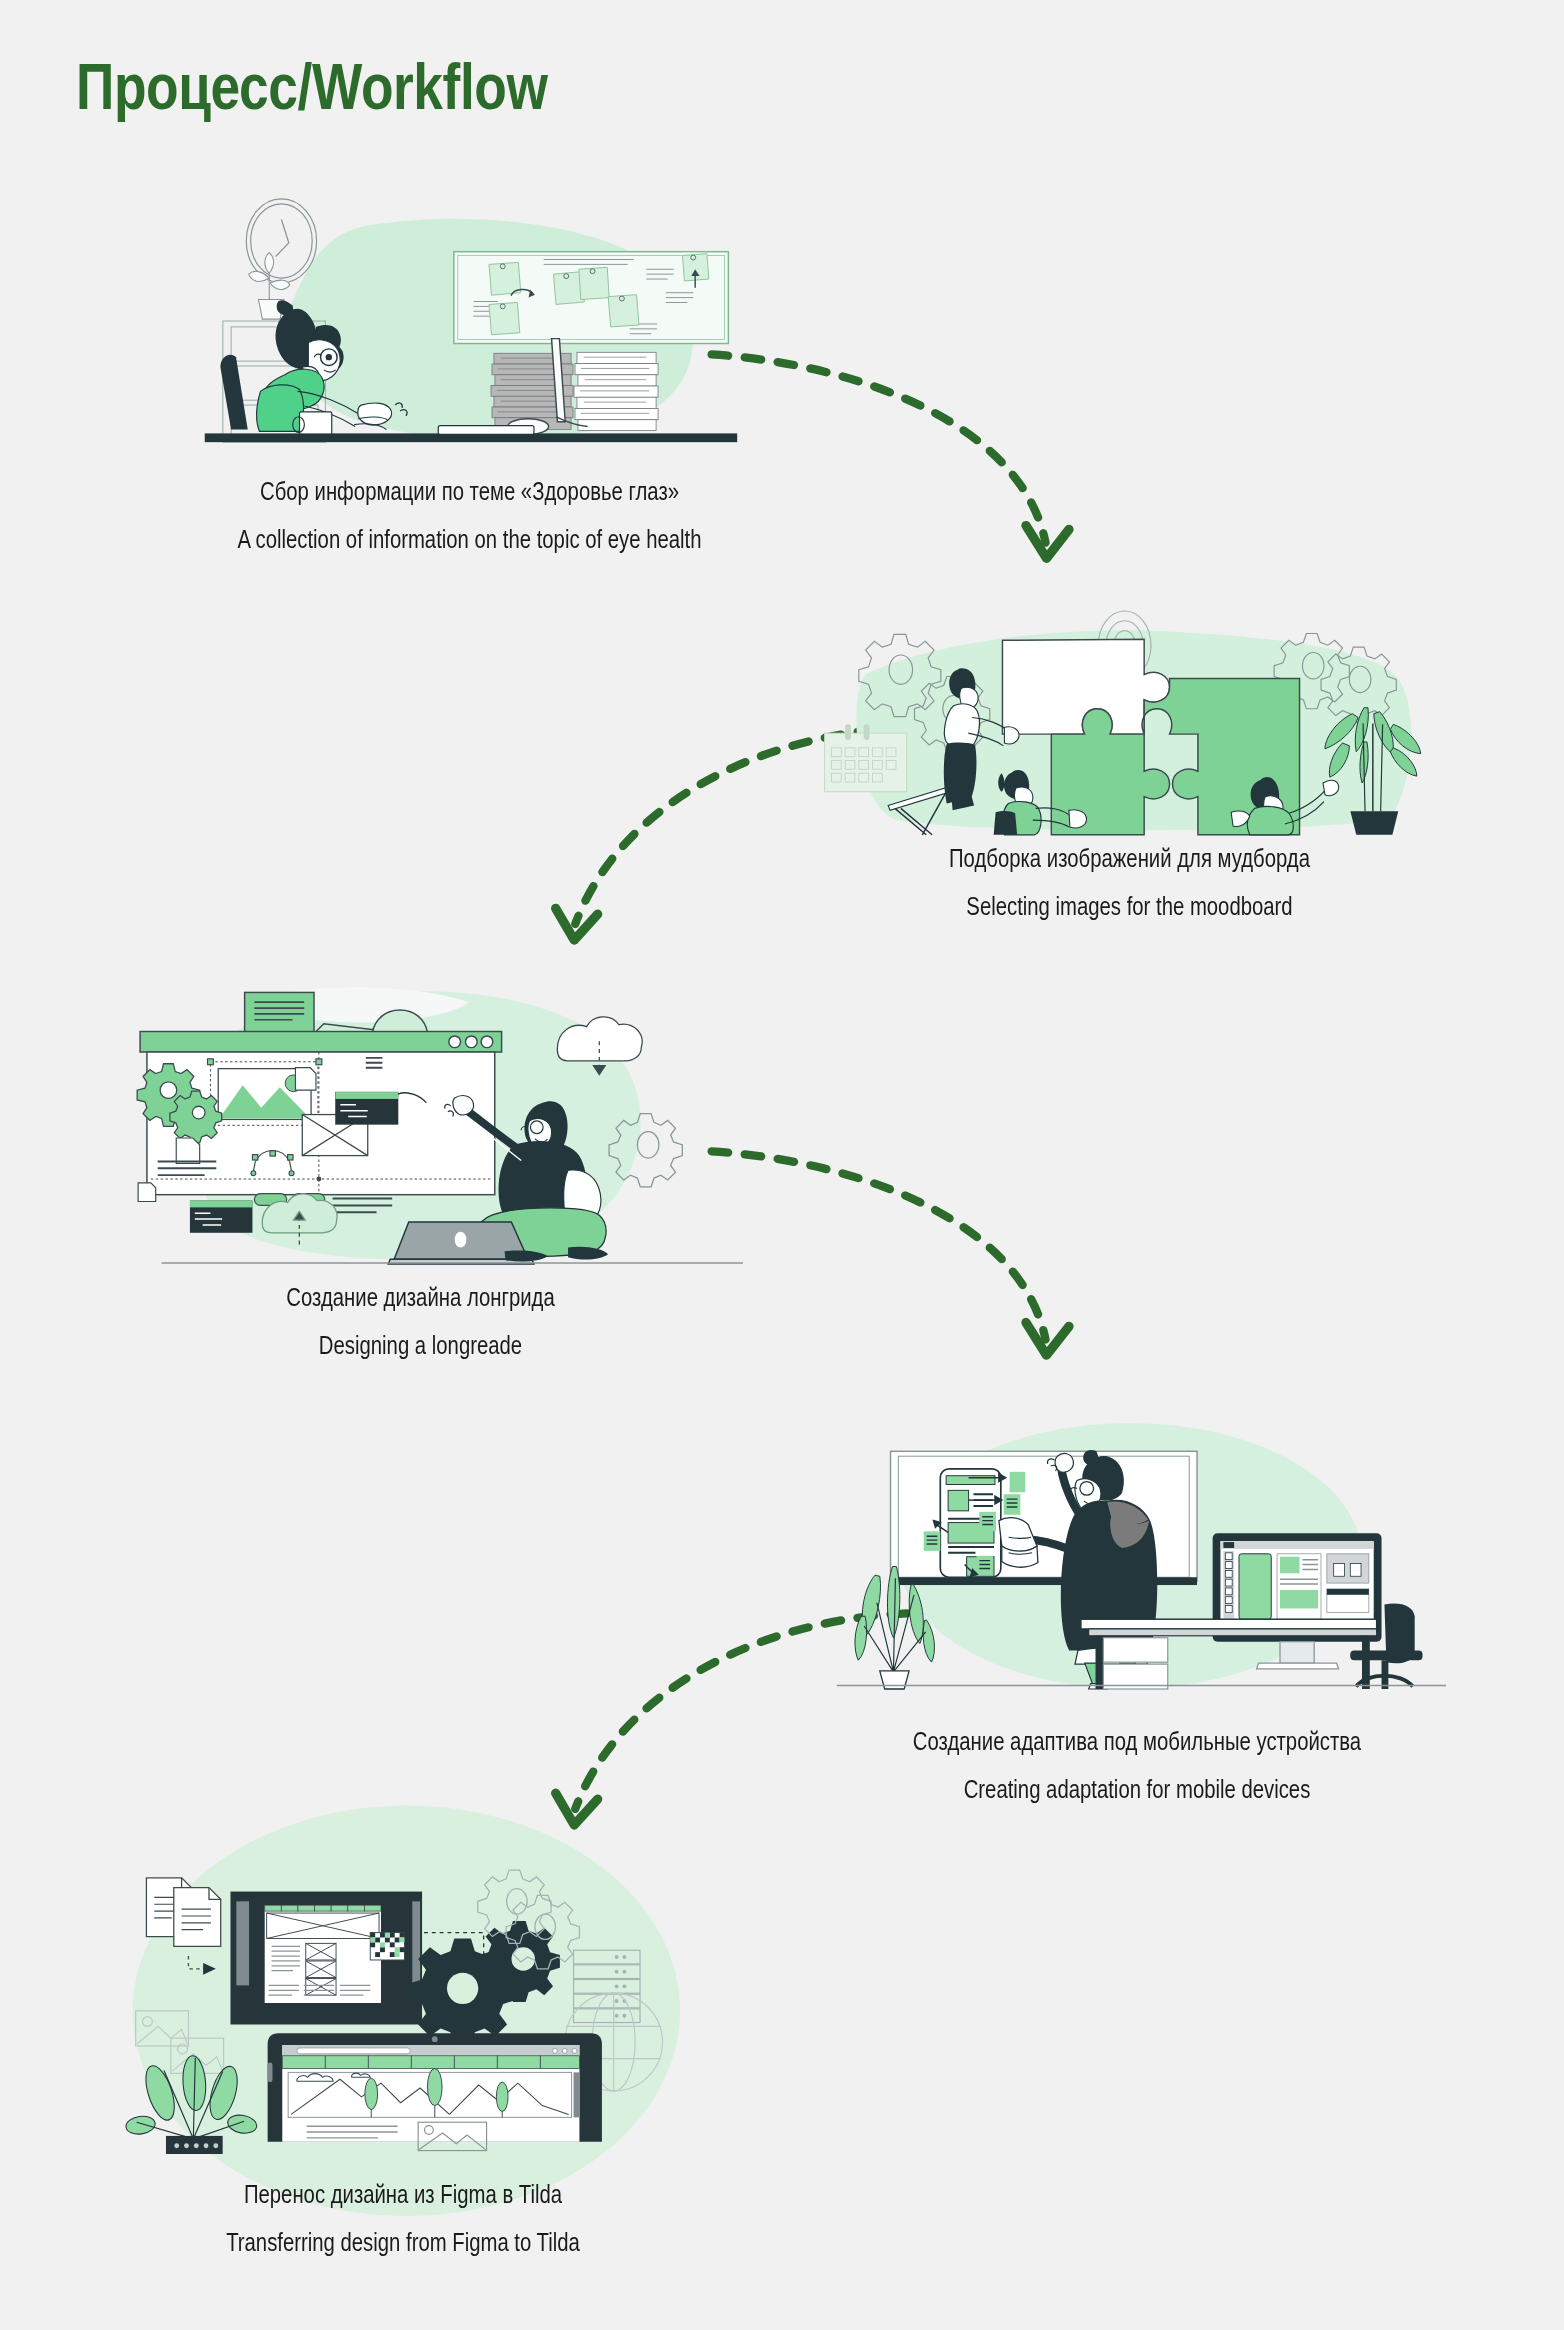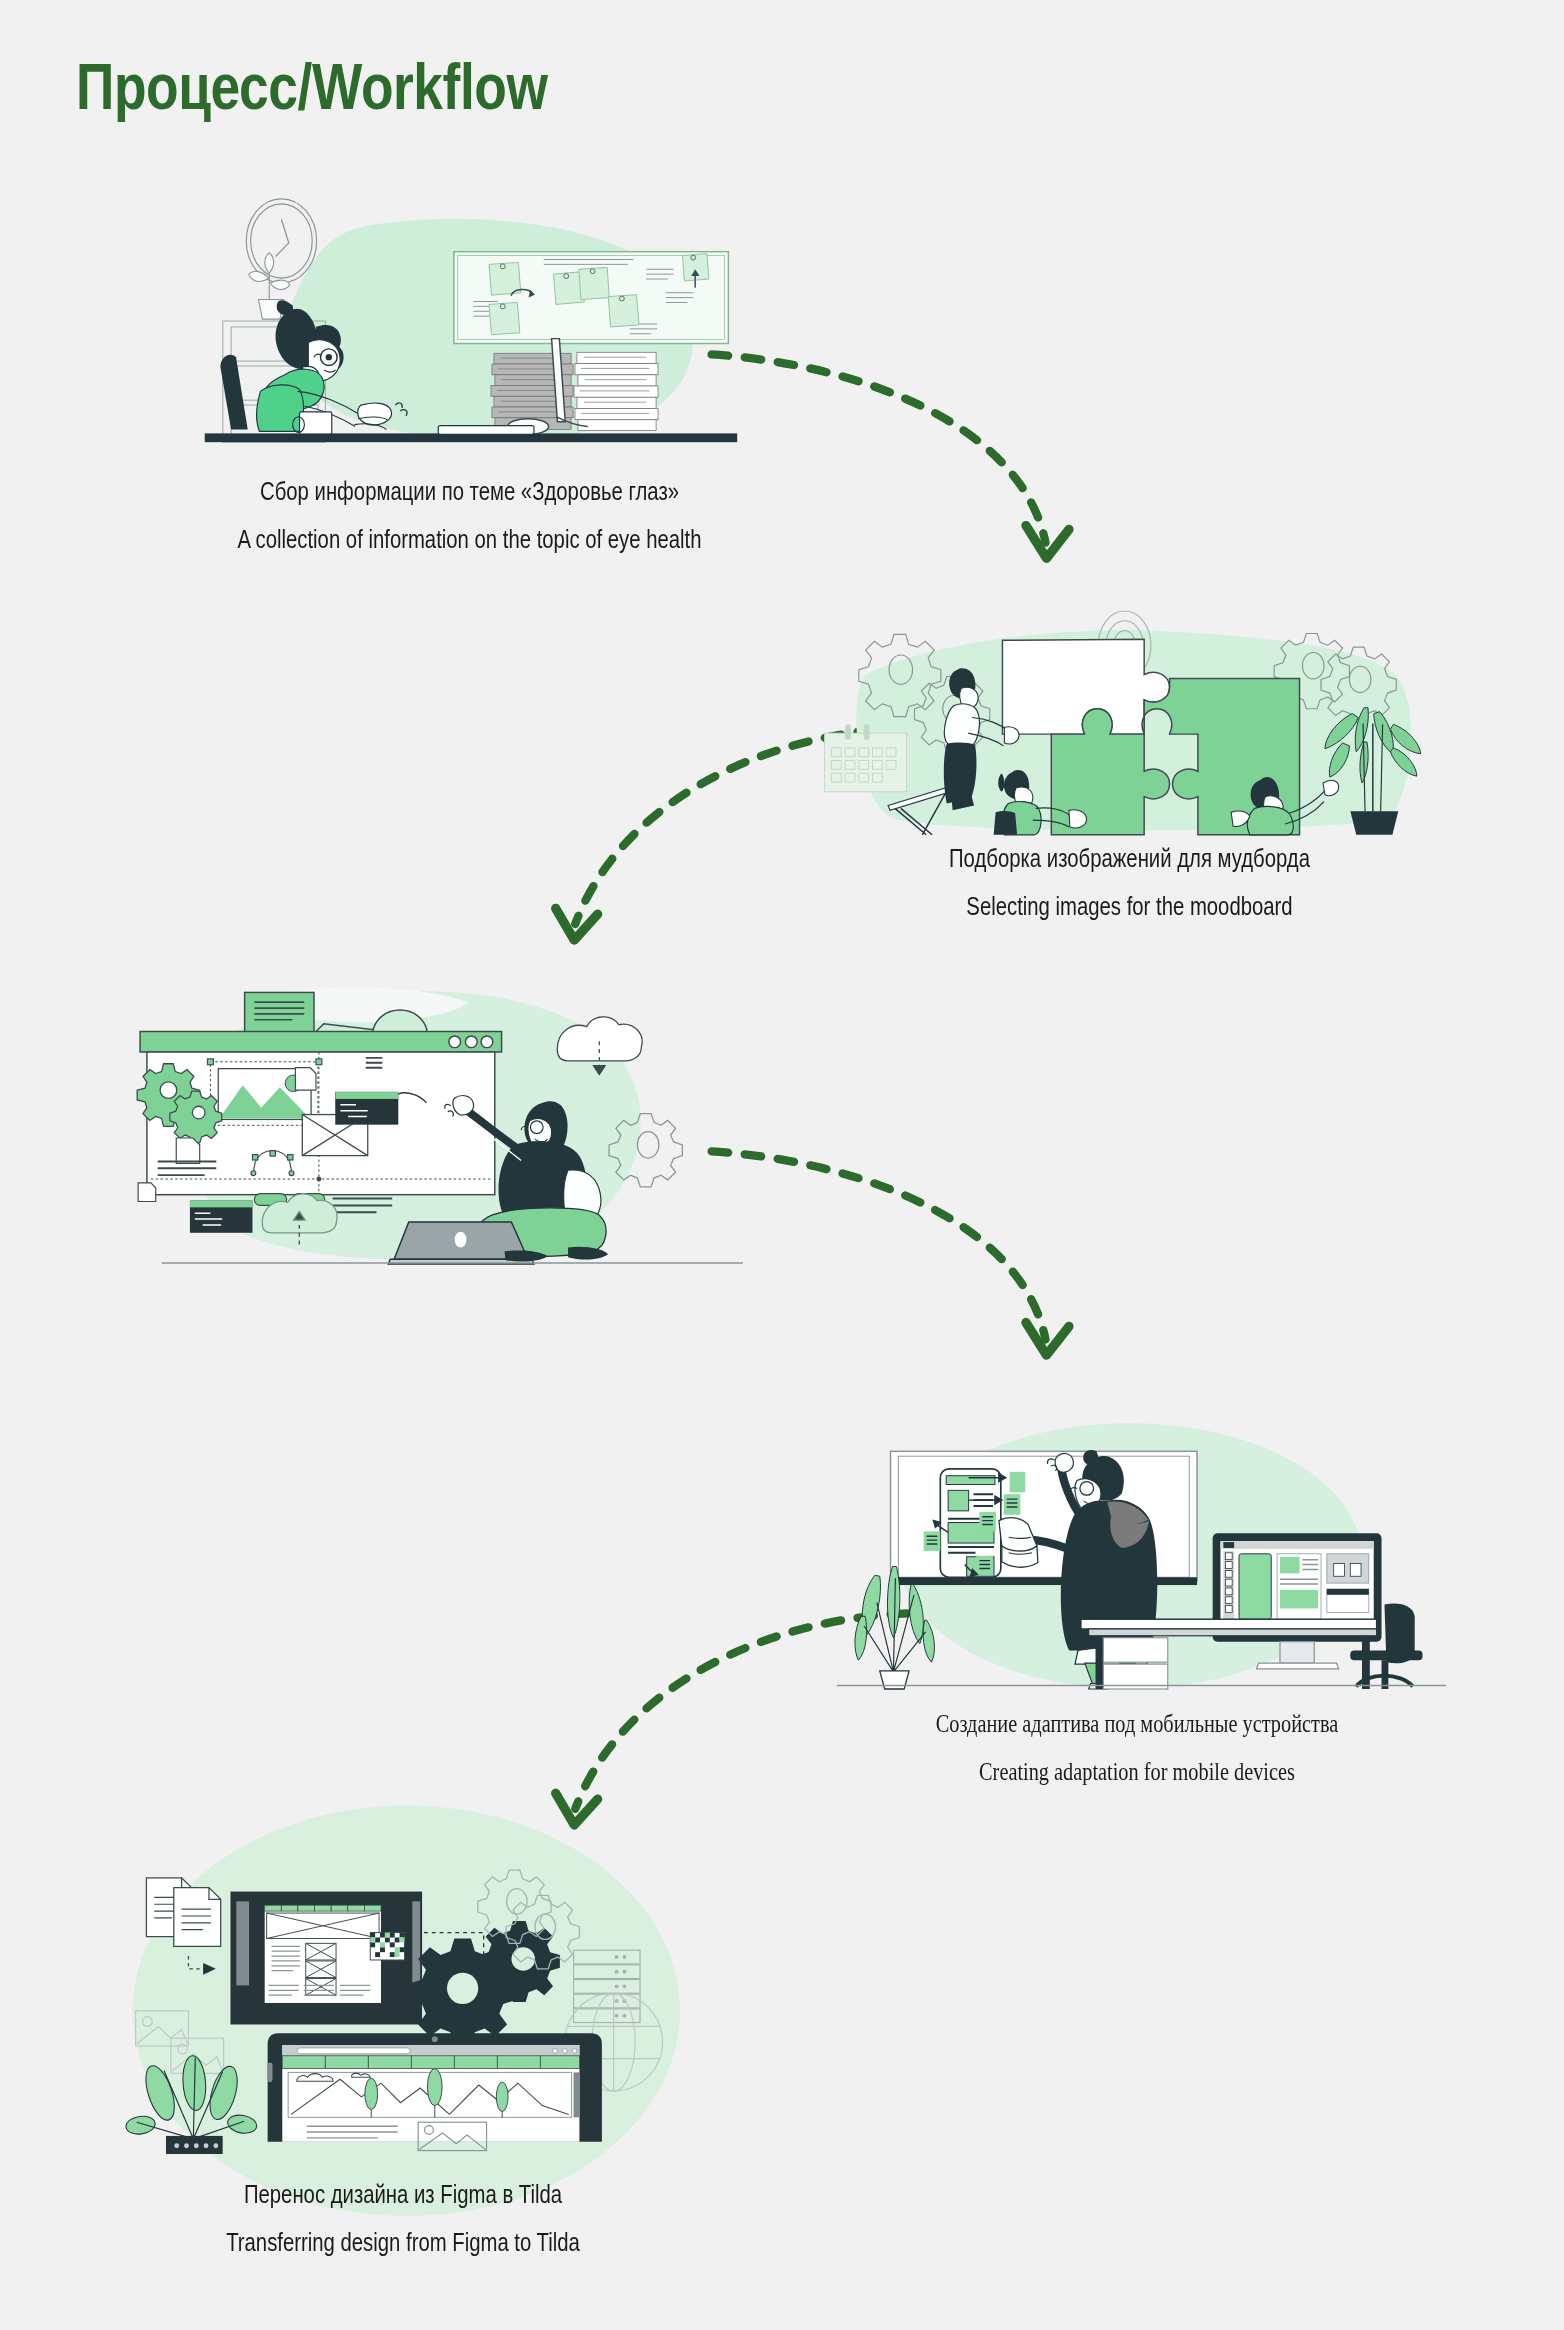--- a/index.html
+++ b/index.html
@@ -62,21 +62,21 @@
   #step-2 { left: 807px; top: 601px; width: 645px; }
   #step-2 .step-illus { height: 235px; }
   #step-2 .step-caption { margin-top: 10px; }
 
   #step-3 { left: 98px;  top: 968px; width: 645px; }
   #step-3 .step-illus { height: 298px; }
   #step-3 .step-caption { margin-top: 18.6px; }
 
   #step-4 { left: 807px; top: 1423px; width: 660px; }
   #step-4 .step-illus { height: 266px; }
-  #step-4 .step-caption { margin-top: 22px; font-family: Liberation Serif, serif; }
+  #step-4 .step-caption { margin-top: 40px; }
 
   #step-5 { left: 78px;  top: 1829px; width: 650px; }
   #step-5 .step-illus { height: 325px; }
   #step-5 .step-caption { margin-top: 28px; }
 
   
   #arrows-layer {
     position: absolute;
     left: 0; top: 0;
     width: 1565px; height: 2330px;
@@ -515,20 +515,24 @@
                  C940,596 812,594 784,572 C760,552 776,518 806,506 Z" fill="#7FD295" stroke="#22363C" stroke-width="2.6"></path>
         <path d="M636,520 L846,520 L880,596 L606,596 Z" fill="#9AA5A7" stroke="#22363C" stroke-width="3"></path>
         <path d="M598,596 L888,596 L892,606 L594,606 Z" fill="#C6CDCE" stroke="#22363C" stroke-width="3"></path>
         <ellipse cx="742" cy="556" rx="12" ry="16" fill="#FFFFFF"></ellipse>
         <path d="M832,580 C868,576 906,580 920,590 C906,600 866,604 834,598 Z" fill="#22363C"></path>
         <path d="M962,572 C1000,568 1032,574 1044,586 C1028,598 990,600 962,592 Z" fill="#22363C"></path>
         <path d="M130,604 h1190" stroke="#8A9597" stroke-width="3" fill="none"></path>
       </g>
     </svg>
   </div>
+  <div class="step-caption">
+    <div class="caption-line ru">Создание дизайна лонгрида</div>
+    <div class="caption-line en">Designing a longreade</div>
+  </div>
 </section>
 
 <section class="step" id="step-4">
   <div class="step-illus">
     <svg class="illus-svg" viewBox="0 0 1350 545" xmlns="http://www.w3.org/2000/svg">
       <g>
         <ellipse cx="660" cy="272" rx="475" ry="272" fill="#D5F0DE"></ellipse>
       </g>
       <g>
         <rect x="170" y="58" width="628" height="266" fill="#FFFFFF" stroke="#8A9597" stroke-width="3"></rect>

